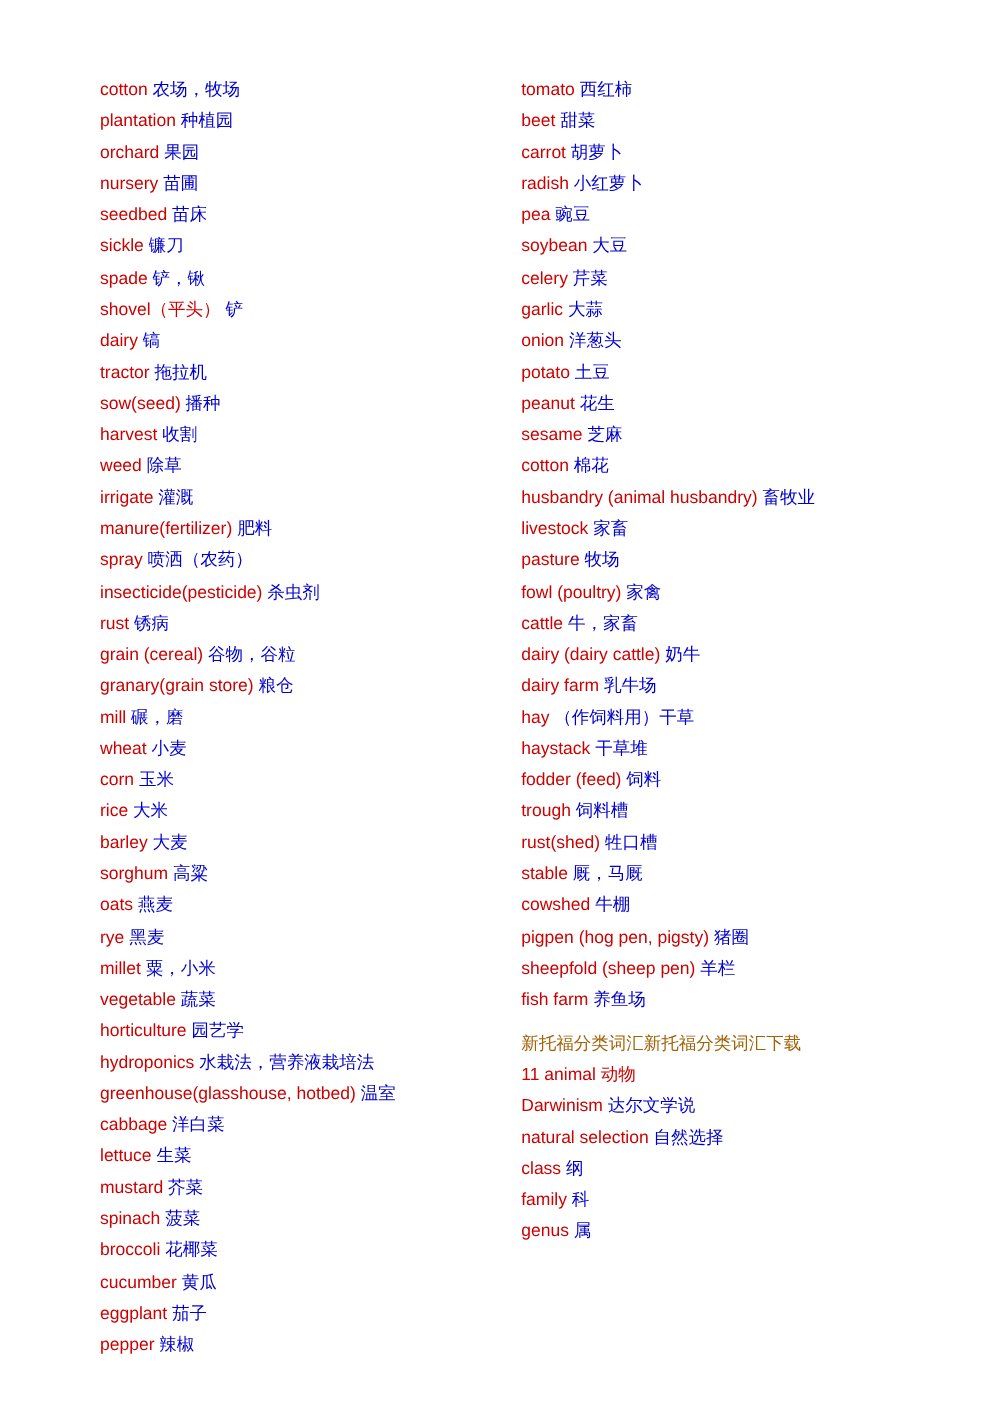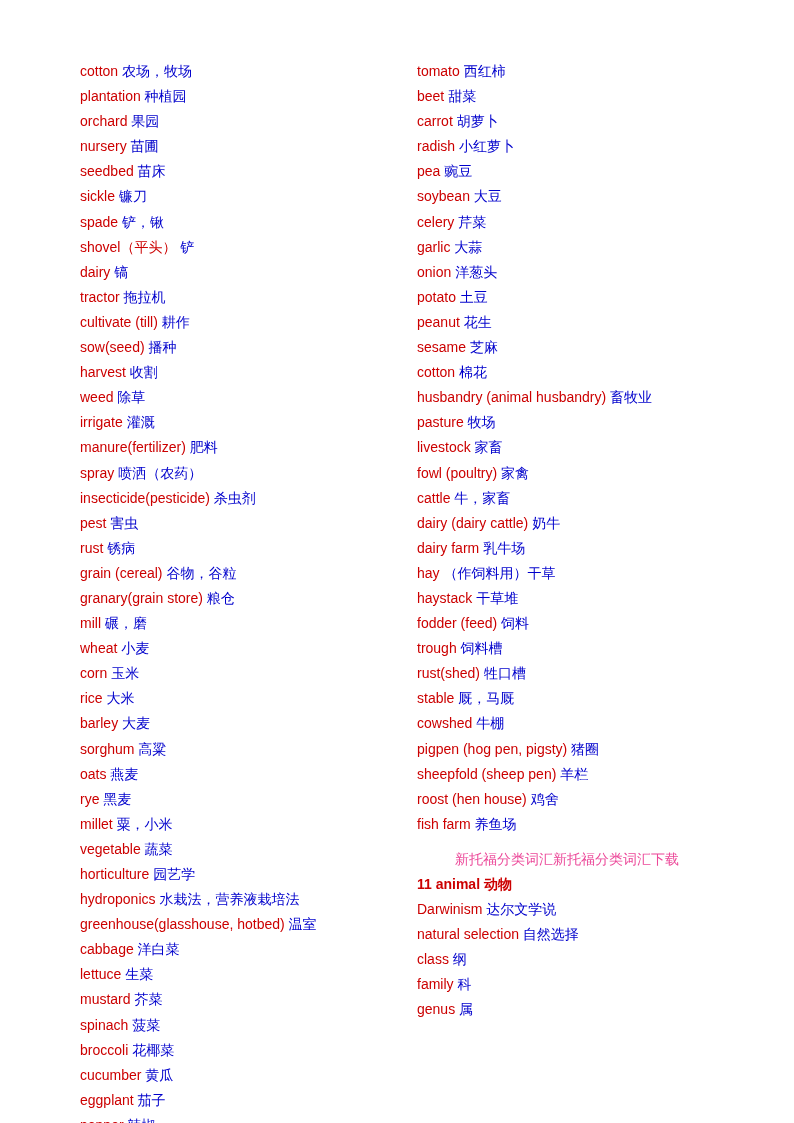--- a/index.html
+++ b/index.html
@@ -26,51 +26,48 @@
     }
     .en {
       color: #c00;
       font-weight: normal;
     }
     .zh {
       color: #00c;
     }
     .bold-en {
       color: #c00;
-      font-weight: bold;
+      font-weight: normal;
     }
     .special-link {
-      color: #ec4899;
-      margin-left: 38px;
+      color: #a16207;
     }
   </style>
 </head>
 <body>
 
 <div class="content">
   <div class="col" id="left-col">
       <div class="item"><span class="en">cotton</span>&nbsp;<span class="zh">农场，牧场</span></div>
       <div class="item"><span class="en">plantation</span>&nbsp;<span class="zh">种植园</span></div>
       <div class="item"><span class="en">orchard</span>&nbsp;<span class="zh">果园</span></div>
       <div class="item"><span class="en">nursery</span>&nbsp;<span class="zh">苗圃</span></div>
       <div class="item"><span class="en">seedbed</span>&nbsp;<span class="zh">苗床</span></div>
       <div class="item"><span class="en">sickle</span>&nbsp;<span class="zh">镰刀</span></div>
       <div class="item"><span class="en">spade</span>&nbsp;<span class="zh">铲，锹</span></div>
       <div class="item"><span class="en">shovel（平头）</span>&nbsp;<span class="zh">铲</span></div>
       <div class="item"><span class="en">dairy</span>&nbsp;<span class="zh">镐</span></div>
       <div class="item"><span class="en">tractor</span>&nbsp;<span class="zh">拖拉机</span></div>
-      <div class="item"><span class="en">cultivate (till)</span>&nbsp;<span class="zh">耕作</span></div>
       <div class="item"><span class="en">sow(seed)</span>&nbsp;<span class="zh">播种</span></div>
       <div class="item"><span class="en">harvest</span>&nbsp;<span class="zh">收割</span></div>
       <div class="item"><span class="en">weed</span>&nbsp;<span class="zh">除草</span></div>
       <div class="item"><span class="en">irrigate</span>&nbsp;<span class="zh">灌溉</span></div>
       <div class="item"><span class="en">manure(fertilizer)</span>&nbsp;<span class="zh">肥料</span></div>
       <div class="item"><span class="en">spray</span>&nbsp;<span class="zh">喷洒（农药）</span></div>
       <div class="item"><span class="en">insecticide(pesticide)</span>&nbsp;<span class="zh">杀虫剂</span></div>
-      <div class="item"><span class="en">pest</span>&nbsp;<span class="zh">害虫</span></div>
       <div class="item"><span class="en">rust</span>&nbsp;<span class="zh">锈病</span></div>
       <div class="item"><span class="en">grain (cereal)</span>&nbsp;<span class="zh">谷物，谷粒</span></div>
       <div class="item"><span class="en">granary(grain store)</span>&nbsp;<span class="zh">粮仓</span></div>
       <div class="item"><span class="en">mill</span>&nbsp;<span class="zh">碾，磨</span></div>
       <div class="item"><span class="en">wheat</span>&nbsp;<span class="zh">小麦</span></div>
       <div class="item"><span class="en">corn</span>&nbsp;<span class="zh">玉米</span></div>
       <div class="item"><span class="en">rice</span>&nbsp;<span class="zh">大米</span></div>
       <div class="item"><span class="en">barley</span>&nbsp;<span class="zh">大麦</span></div>
       <div class="item"><span class="en">sorghum</span>&nbsp;<span class="zh">高粱</span></div>
       <div class="item"><span class="en">oats</span>&nbsp;<span class="zh">燕麦</span></div>
@@ -97,36 +94,35 @@
       <div class="item"><span class="en">pea</span>&nbsp;<span class="zh">豌豆</span></div>
       <div class="item"><span class="en">soybean</span>&nbsp;<span class="zh">大豆</span></div>
       <div class="item"><span class="en">celery</span>&nbsp;<span class="zh">芹菜</span></div>
       <div class="item"><span class="en">garlic</span>&nbsp;<span class="zh">大蒜</span></div>
       <div class="item"><span class="en">onion</span>&nbsp;<span class="zh">洋葱头</span></div>
       <div class="item"><span class="en">potato</span>&nbsp;<span class="zh">土豆</span></div>
       <div class="item"><span class="en">peanut</span>&nbsp;<span class="zh">花生</span></div>
       <div class="item"><span class="en">sesame</span>&nbsp;<span class="zh">芝麻</span></div>
       <div class="item"><span class="en">cotton</span>&nbsp;<span class="zh">棉花</span></div>
       <div class="item"><span class="en">husbandry (animal husbandry)</span>&nbsp;<span class="zh">畜牧业</span></div>
+      <div class="item"><span class="en">livestock</span>&nbsp;<span class="zh">家畜</span></div>
       <div class="item"><span class="en">pasture</span>&nbsp;<span class="zh">牧场</span></div>
-      <div class="item"><span class="en">livestock</span>&nbsp;<span class="zh">家畜</span></div>
       <div class="item"><span class="en">fowl (poultry)</span>&nbsp;<span class="zh">家禽</span></div>
       <div class="item"><span class="en">cattle</span>&nbsp;<span class="zh">牛，家畜</span></div>
       <div class="item"><span class="en">dairy (dairy cattle)</span>&nbsp;<span class="zh">奶牛</span></div>
       <div class="item"><span class="en">dairy farm</span>&nbsp;<span class="zh">乳牛场</span></div>
       <div class="item"><span class="en">hay</span>&nbsp;<span class="zh">（作饲料用）干草</span></div>
       <div class="item"><span class="en">haystack</span>&nbsp;<span class="zh">干草堆</span></div>
       <div class="item"><span class="en">fodder (feed)</span>&nbsp;<span class="zh">饲料</span></div>
       <div class="item"><span class="en">trough</span>&nbsp;<span class="zh">饲料槽</span></div>
       <div class="item"><span class="en">rust(shed)</span>&nbsp;<span class="zh">牲口槽</span></div>
       <div class="item"><span class="en">stable</span>&nbsp;<span class="zh">厩，马厩</span></div>
       <div class="item"><span class="en">cowshed</span>&nbsp;<span class="zh">牛棚</span></div>
       <div class="item"><span class="en">pigpen (hog pen, pigsty)</span>&nbsp;<span class="zh">猪圈</span></div>
       <div class="item"><span class="en">sheepfold (sheep pen)</span>&nbsp;<span class="zh">羊栏</span></div>
-      <div class="item"><span class="en">roost (hen house)</span>&nbsp;<span class="zh">鸡舍</span></div>
       <div class="item"><span class="en">fish farm</span>&nbsp;<span class="zh">养鱼场</span></div>
       <div class="item" style="height: 8px;"></div>
       <div class="item"><span class="special-link">新托福分类词汇新托福分类词汇下载</span></div>
       <div class="item"><span class="bold-en">11 animal 动物</span></div>
       <div class="item"><span class="en">Darwinism</span>&nbsp;<span class="zh">达尔文学说</span></div>
       <div class="item"><span class="en">natural selection</span>&nbsp;<span class="zh">自然选择</span></div>
       <div class="item"><span class="en">class</span>&nbsp;<span class="zh">纲</span></div>
       <div class="item"><span class="en">family</span>&nbsp;<span class="zh">科</span></div>
       <div class="item"><span class="en">genus</span>&nbsp;<span class="zh">属</span></div>
     </div>

